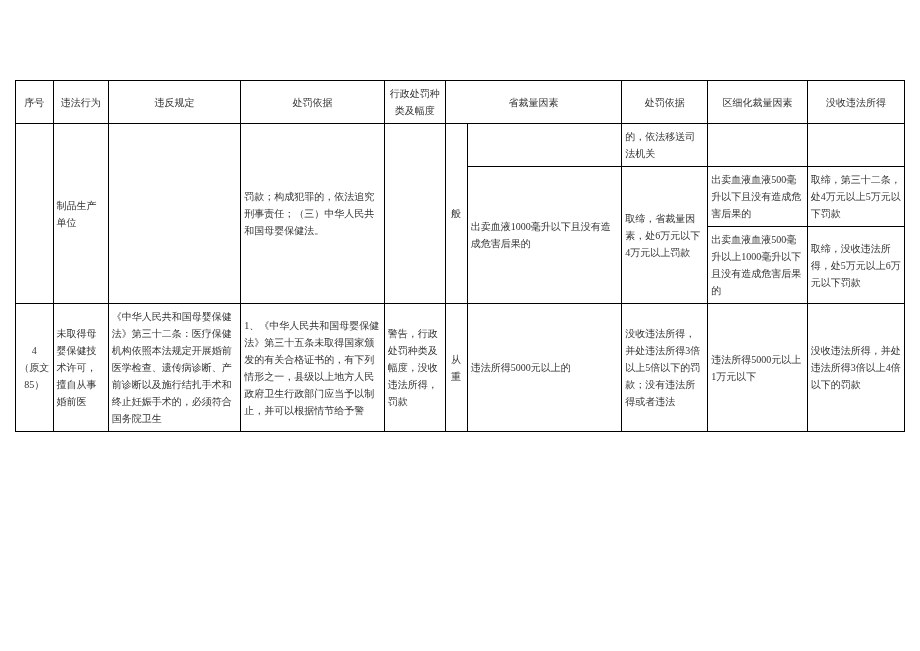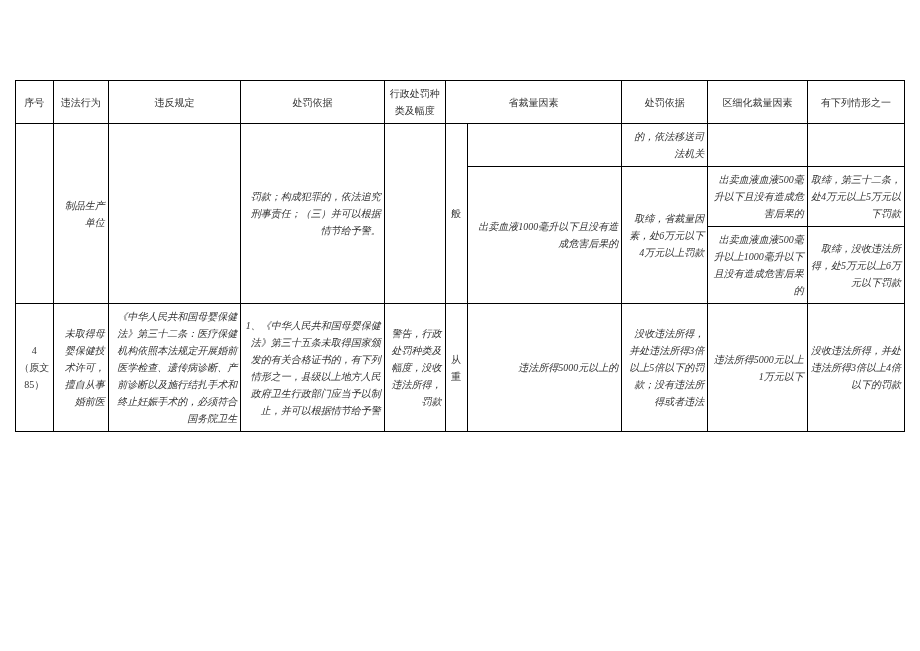--- a/index.html
+++ b/index.html
@@ -35,21 +35,21 @@
     .col-seq { width: 34px; }
     .col-action { width: 50px; }
     .col-violation { width: 120px; }
     .col-basis { width: 130px; }
     .col-type { width: 55px; }
     .col-level { width: 20px; }
     .col-pfactor { width: 140px; }
     .col-pstandard { width: 78px; }
     .col-dfactor { width: 90px; }
     .col-dstandard { width: 88px; }
-    .left { text-align: right; font-style: italic; }
+    .left { text-align: left; }
   </style>
 </head>
 <body>
 
 <table>
   <colgroup>
     <col class="col-seq">
     <col class="col-action">
     <col class="col-violation">
     <col class="col-basis">
@@ -63,30 +63,30 @@
   <thead>
     <tr>
       <th>序号</th>
       <th>违法行为</th>
       <th>违反规定</th>
       <th>处罚依据</th>
       <th>行政处罚种类及幅度</th>
       <th colspan="2">省裁量因素</th>
       <th>处罚依据</th>
       <th>区细化裁量因素</th>
-      <th>有下列情形之一</th>
+      <th>没收违法所得</th>
     </tr>
   </thead>
   <tbody>
 
     <tr>
       <td rowspan="3"></td>
       <td rowspan="3" class="left">制品生产单位</td>
       <td rowspan="3"></td>
-      <td rowspan="3" class="left">罚款；构成犯罪的，依法追究刑事责任；（三）并可以根据情节给予警。</td>
+      <td rowspan="3" class="left">罚款；构成犯罪的，依法追究刑事责任；（三）中华人民共和国母婴保健法。</td>
       <td rowspan="3"></td>
       <td rowspan="3">般</td>
       <td></td>
       <td class="left">的，依法移送司法机关</td>
       <td></td>
       <td></td>
     </tr>
     <tr>
       <td rowspan="2" class="left">出卖血液1000毫升以下且没有造成危害后果的</td>
       <td rowspan="2" class="left">取缔，省裁量因素，处6万元以下4万元以上罚款</td>

